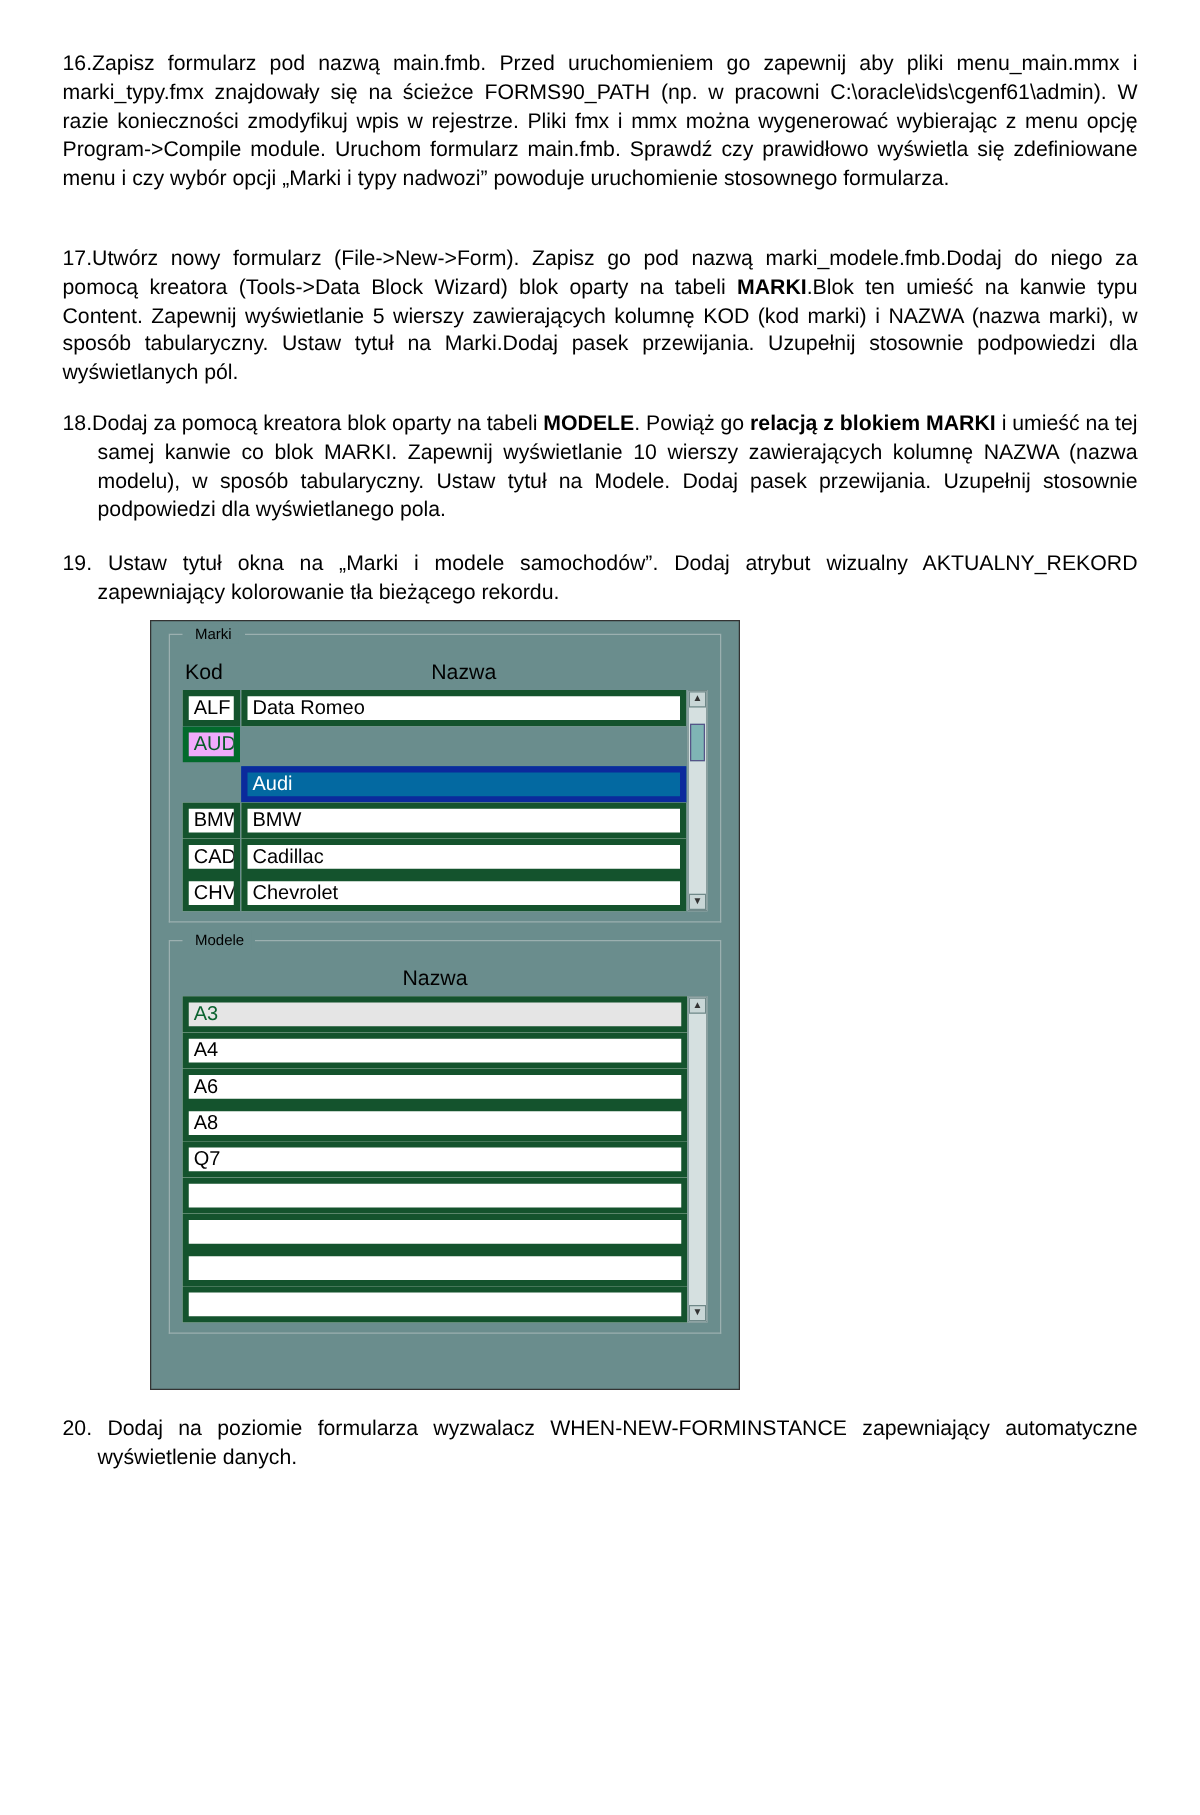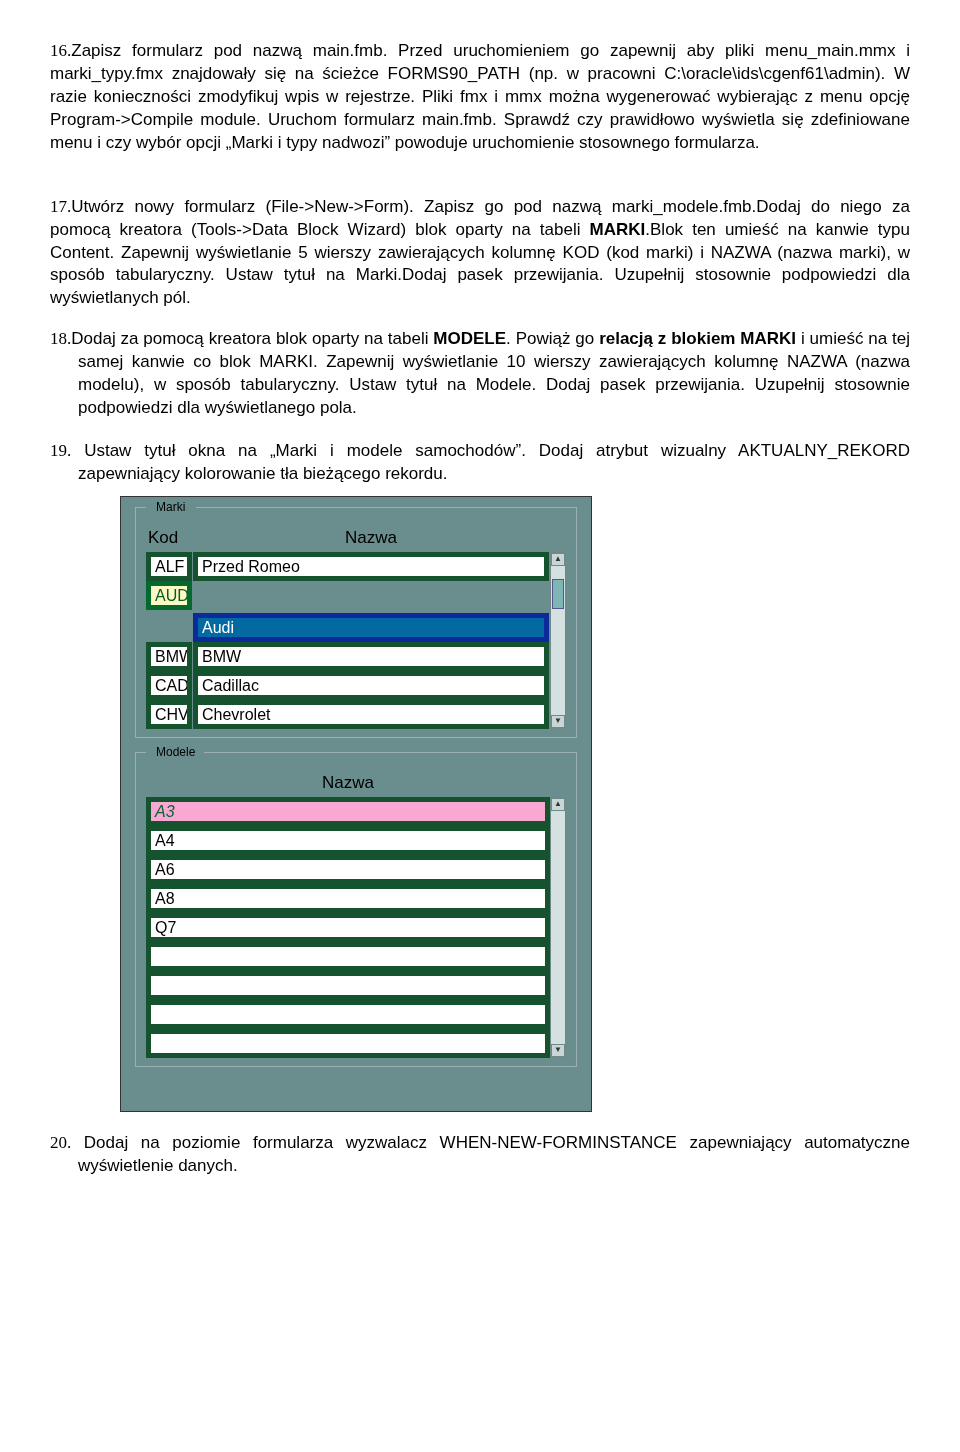--- a/index.html
+++ b/index.html
@@ -12,21 +12,20 @@
     background: #fff;
     width: 960px;
     box-sizing: border-box;
     text-align: justify;
   }
   .item {
     margin-bottom: 18px;
   }
   .item .num {
     display: inline;
-    font-family: Liberation Serif, serif;
   }
   .bold {
     font-weight: bold;
   }
   .indent {
     padding-left: 28px;
     text-indent: -28px;
   }
   
   .forms-window {
@@ -85,34 +84,33 @@
     background: #fff;
     border: 5px solid #14532d;
     padding: 1px 4px;
     font-size: 16px;
     height: 17px;
     line-height: 17px;
     overflow: hidden;
     white-space: nowrap;
   }
   .cell.selected-kod {
-    background: #fef9c3;
+    background: #f0abfc;
     color: #065c27;
     border-color: #026a2c;
   }
   .cell.selected-nazwa {
     background: #0369a1;
     color: #fff;
     border-color: #0b2a9c;
     margin-top: 32px;
   }
   .cell.selected-model {
-    background: #f9a8d4;
+    background: #e5e5e5;
     color: #0c6330;
-    font-style: italic;
   }
   .scrollbar {
     grid-row: span 5;
     background: #d5e0e0;
     border: 1px solid #6f8888;
     position: relative;
     width: 14px;
   }
   .scrollbar.tall { grid-row: span 10; }
   .sb-btn {
@@ -172,21 +170,21 @@
     <div class="legend-left"></div>
     <div class="legend-right"></div>
     <span class="legend">Marki</span>
 
     <div class="grid marki-grid">
       <div class="header-cell">Kod</div>
       <div class="header-cell center">Nazwa</div>
       <div></div>
 
       <div class="cell">ALF</div>
-      <div class="cell">Przed Romeo</div>
+      <div class="cell">Data Romeo</div>
       <div class="scrollbar">
         <div class="sb-btn sb-top">▲</div>
         <div class="sb-thumb" style="top:26px;height:30px;"></div>
         <div class="sb-btn sb-bottom">▼</div>
       </div>
 
       <div class="cell selected-kod">AUD</div>
       <div class="cell selected-nazwa">Audi</div>
 
       <div class="cell">BMW</div>

